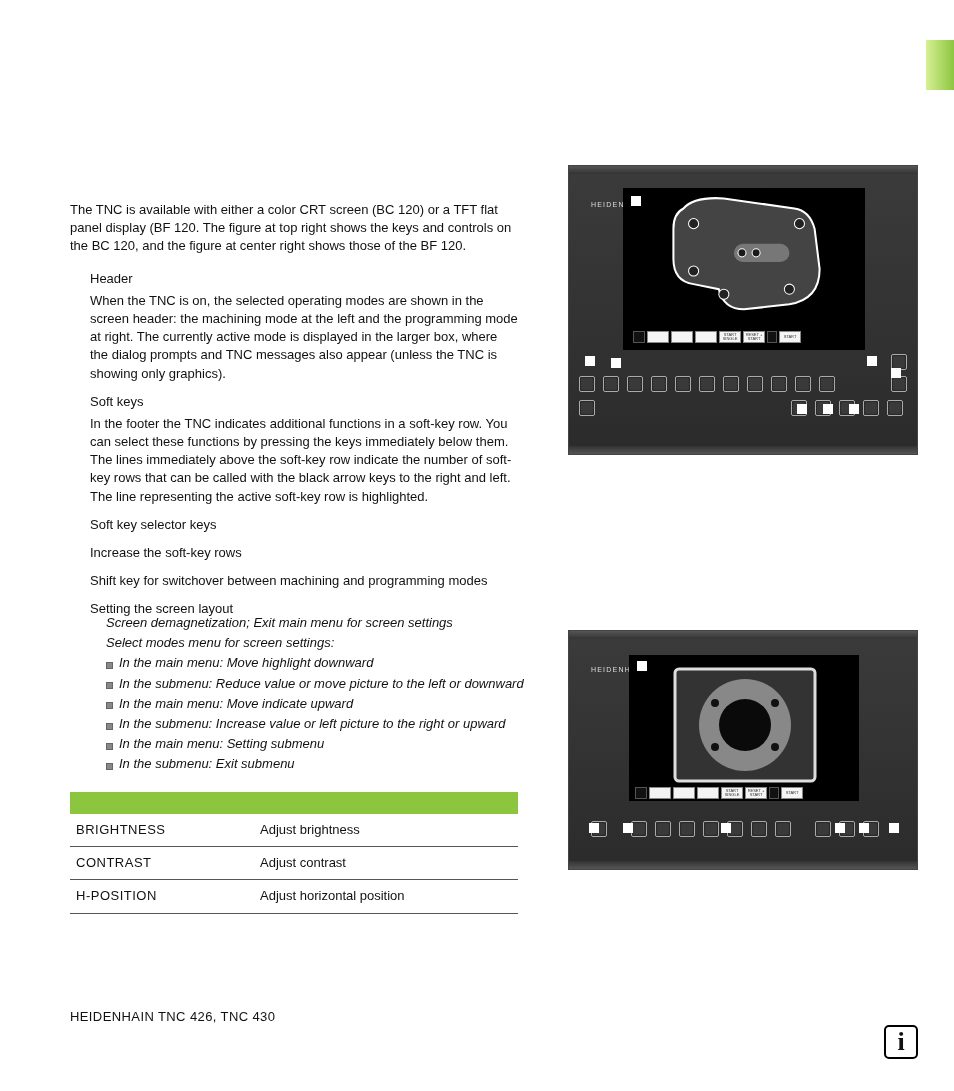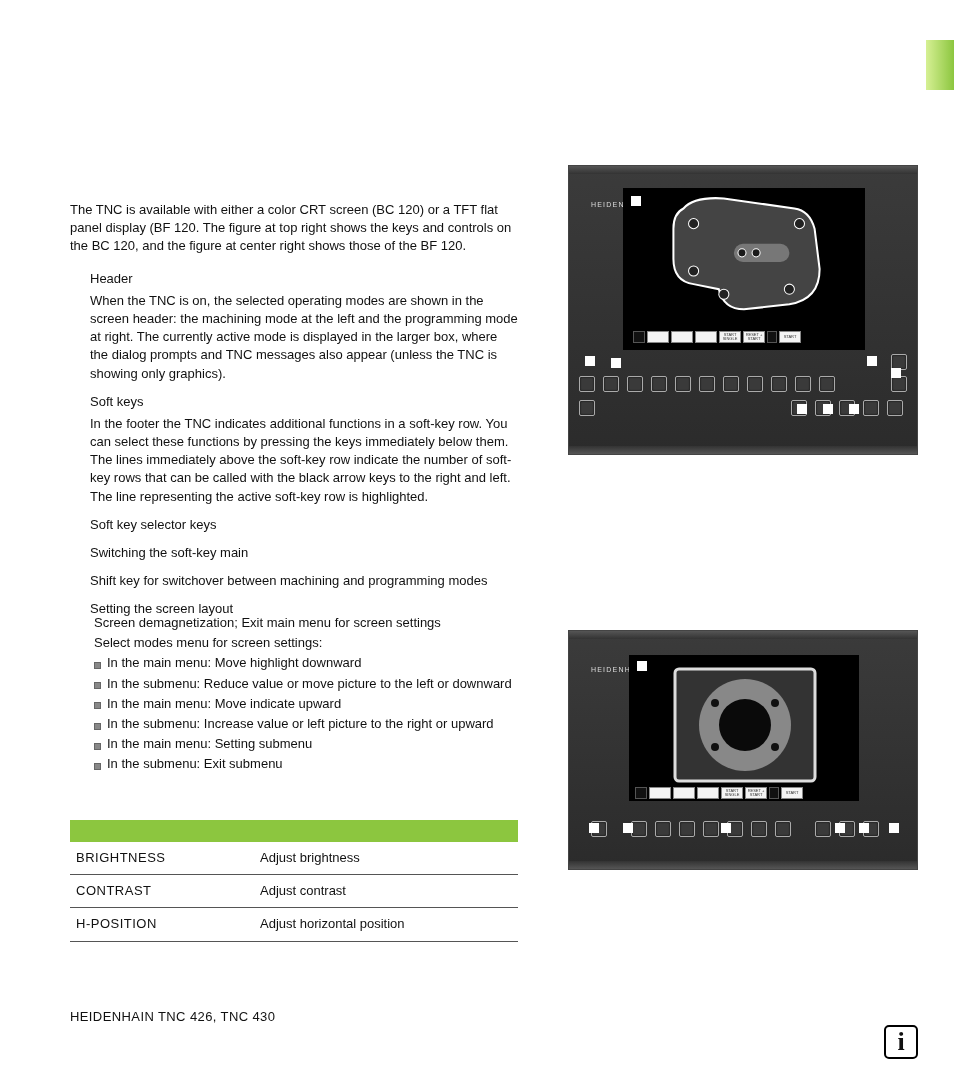--- a/index.html
+++ b/index.html
@@ -26,26 +26,26 @@
     position: absolute;
     top: 165px;
     left: 70px;
     width: 448px;
   }
   .p-intro { font-weight: 300; margin-bottom: 14px; margin-top: 36px; }
   .section-list { margin-left: 20px; }
   .section-item { margin-bottom: 10px; }
   .section-head { margin-bottom: 4px; font-weight: 300; }
   .section-body { font-weight: 300; }
-  .settings-block { position: absolute; top: 614px; left: 94px; width: 420px; }
+  .settings-block { position: absolute; top: 614px; left: 106px; width: 420px; font-style: italic; }
   .settings-line { font-weight: 300; margin-bottom: 2px; }
   .bullet-list { margin-top: 2px; }
   .bullet-item { display: flex; align-items: center; margin-bottom: 2px; font-weight: 300; }
   .bullet-sq { display:inline-block; width:7px; height:7px; border:1px solid #666; background:#888; margin-right:6px; margin-top:4px; flex-shrink:0; }
-  .table-wrap { position: absolute; top: 820px; left: 70px; width: 448px; }
+  .table-wrap { position: absolute; top: 792px; left: 70px; width: 448px; }
   .tbl-head { height: 22px; background: #8cc63f; }
   .tbl-row { display:flex; padding:7px 6px; border-bottom:1px solid #555; font-weight:300; }
   .tbl-c1 { width: 184px; letter-spacing: 0.5px; }
   .tbl-c2 { flex:1; }
   .footer-title { position:absolute; left:70px; top:1008px; font-weight:400; letter-spacing:0.4px; font-size:13px; }
   .footer-icon { position:absolute; right:36px; bottom:32px; width:34px; height:34px; border:2px solid #000; border-radius:5px; display:flex; align-items:center; justify-content:center; font-family:"Times New Roman", serif; font-weight:bold; font-size:26px; }
   
   .device { position:absolute; right:36px; width:350px; background:linear-gradient(#3b3b3b,#2b2b2b); border:1px solid #444; }
   .device-1 { top:165px; height:290px; }
   .device-2 { top:630px; height:240px; }
@@ -75,21 +75,21 @@
       <div class="section-body">When the TNC is on, the selected operating modes are shown in the screen header: the machining mode at the left and the programming mode at right. The currently active mode is displayed in the larger box, where the dialog prompts and TNC messages also appear (unless the TNC is showing only graphics).</div>
     </div>
     <div class="section-item">
       <div class="section-head">Soft keys</div>
       <div class="section-body">In the footer the TNC indicates additional functions in a soft-key row. You can select these functions by pressing the keys immediately below them. The lines immediately above the soft-key row indicate the number of soft-key rows that can be called with the black arrow keys to the right and left. The line representing the active soft-key row is highlighted.</div>
     </div>
     <div class="section-item">
         <div class="section-head">Soft key selector keys</div>
       </div>
     <div class="section-item">
-        <div class="section-head">Switching the soft-key main</div>
+        <div class="section-head">Increase the soft-key rows</div>
       </div>
     <div class="section-item">
         <div class="section-head">Shift key for switchover between machining and programming modes</div>
       </div>
     <div class="section-item">
         <div class="section-head">Setting the screen layout</div>
       </div>
   </div>
 </div>
 

